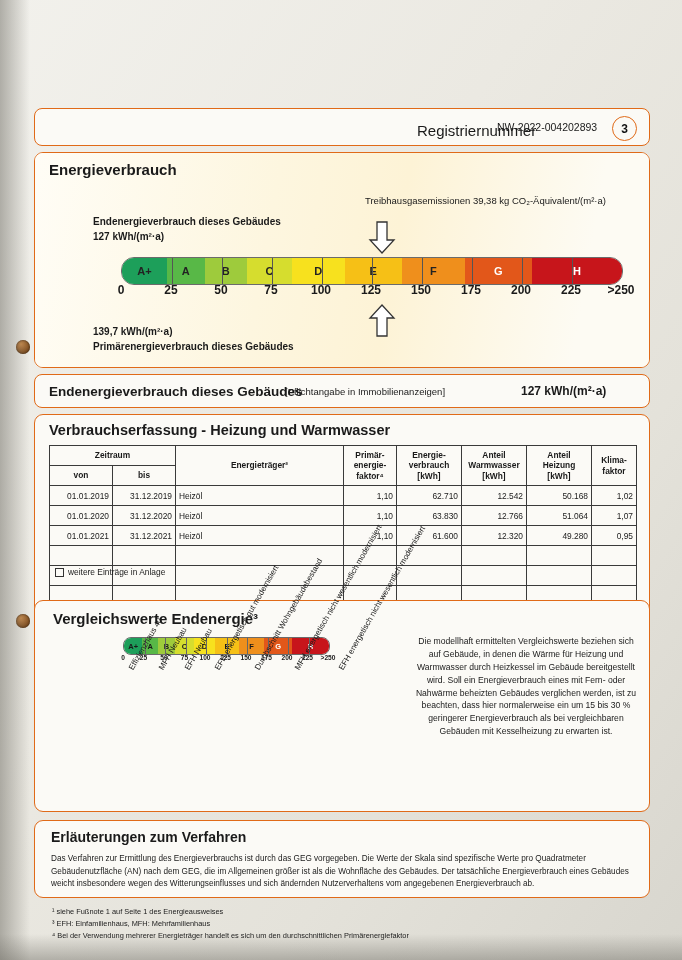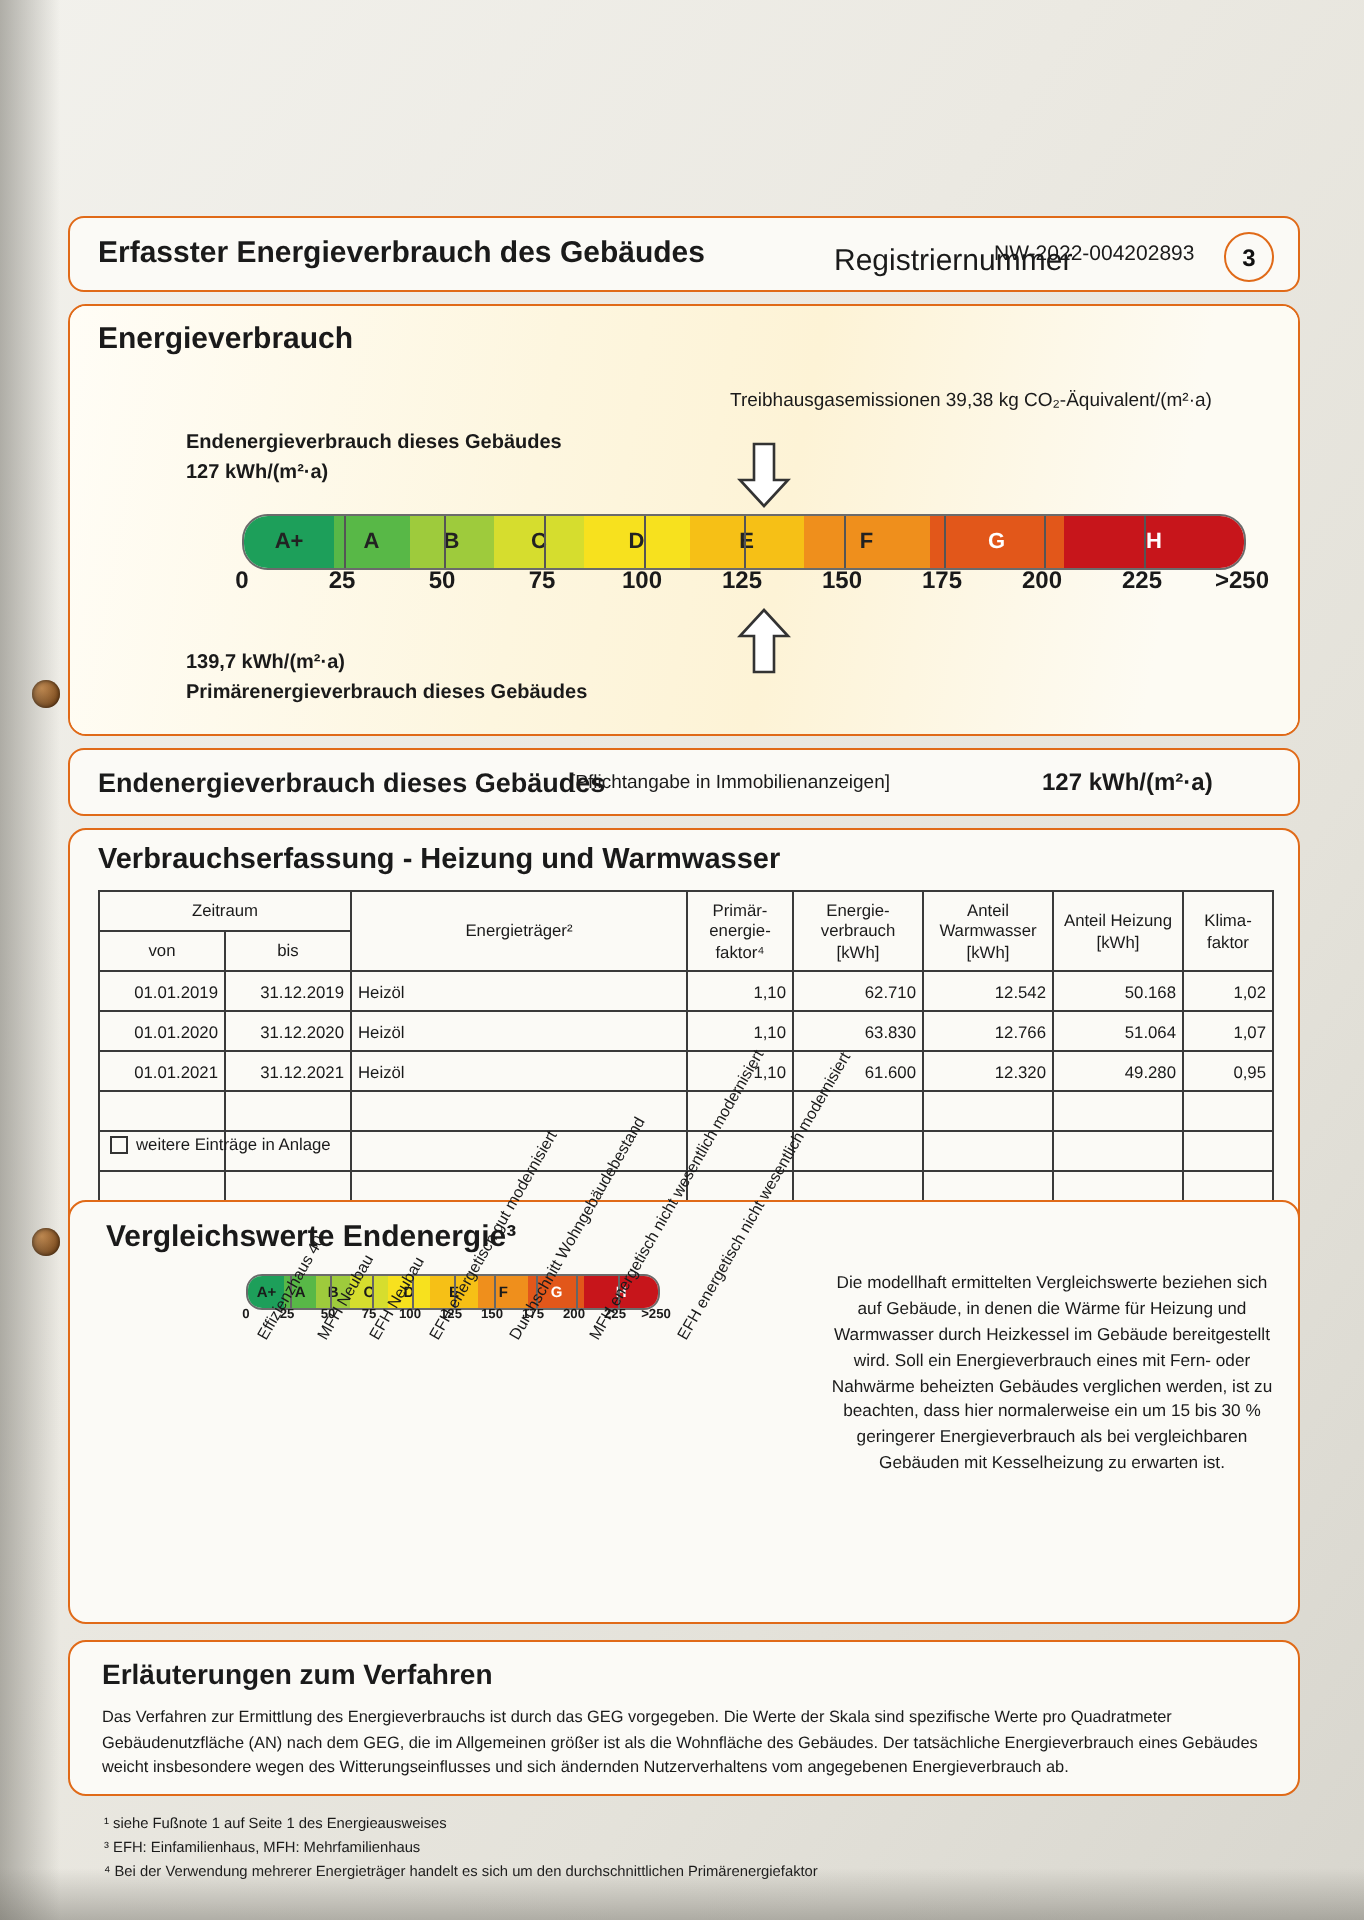--- a/index.html
+++ b/index.html
@@ -79,21 +79,21 @@
   
   #tbl{left:34px;top:414px;width:616px;height:228px;}
   .tbl-title{position:absolute;left:14px;top:7px;font-weight:bold;font-size:14.5px;}
   table.consum{
     position:absolute;left:14px;top:30px;width:588px;
     border-collapse:collapse;font-size:8.4px;
   }
   table.consum td,table.consum th{
     border:0.9px solid #3a3a3a;padding:2px 3px;vertical-align:middle;
   }
-  table.consum thead th{font-weight:normal;text-align:center;line-height:1.2;height:15px;}
+  table.consum thead th{font-weight:bold;text-align:center;line-height:1.2;height:15px;}
   table.consum thead th.tall{height:34px;}
   table.consum tbody td{height:15px;}
   .c-date{width:56px;text-align:right;padding-left:4px;}
   .c-tr{text-align:left;padding-left:5px;}
   .c-num{text-align:right;padding-right:6px;}
   .anlage{position:absolute;left:20px;top:152px;font-size:8.4px;}
   .chk{display:inline-block;width:7px;height:7px;border:0.9px solid #333;margin-right:4px;vertical-align:middle;}
   
   #verg{left:34px;top:600px;width:616px;height:212px;}
   .v-title{position:absolute;left:18px;top:9px;font-weight:bold;font-size:15px;}
@@ -140,21 +140,20 @@
     pointer-events:none;
   }
 </style>
 </head>
 <body>
 
 <div class="page">
 
 
   <div class="panel" id="rec">
-    <div class="rec-title">Erfasster Energieverbrauch des Gebäudes</div>
     <div class="rec-lbl">Registriernummer</div>
     <div class="rec-val">NW-2022-004202893</div>
     <div class="rec-num">3</div>
   </div>
 
   <div class="panel" id="cons">
     <div class="bg"></div>
     <div class="sec-title">Energieverbrauch</div>
     <div class="ghg">Treibhausgasemissionen 39,38 kg CO₂-Äquivalent/(m²·a)</div>
     <div class="lbl-end">

